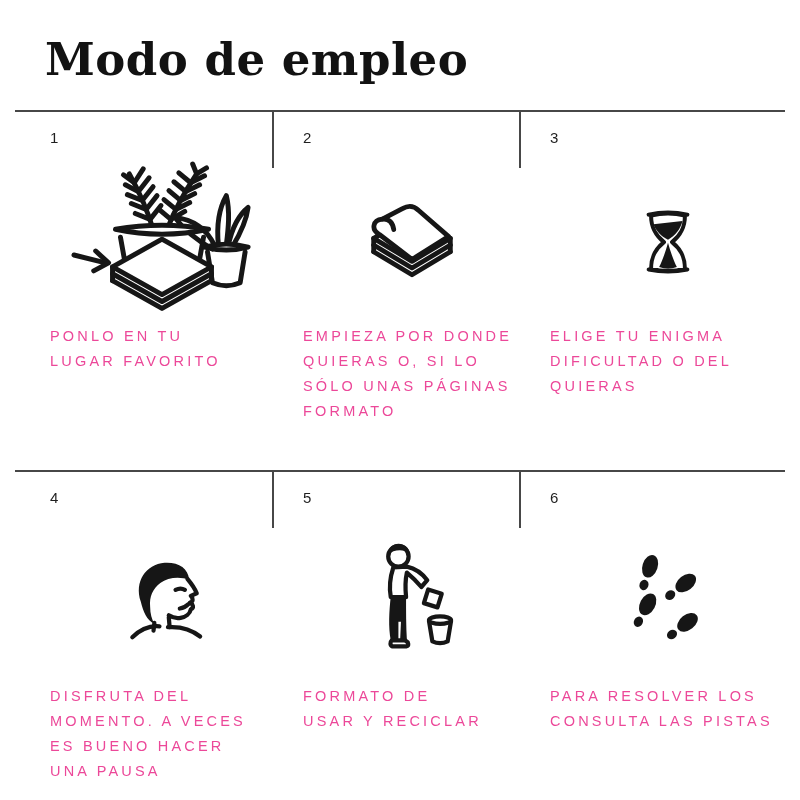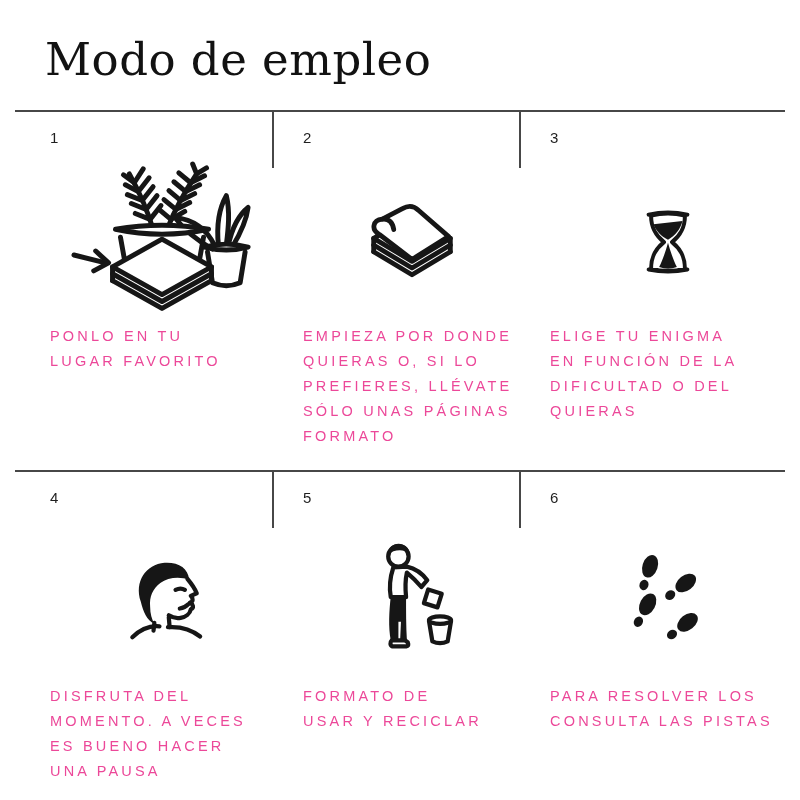--- a/index.html
+++ b/index.html
@@ -6,21 +6,21 @@
   html, body { width: 800px; height: 800px; }
   body {
     background: #ffffff;
     font-family: "Liberation Sans", sans-serif;
     color: #2d2d2d;
     overflow: hidden;
   }
   .title {
     margin: 34px 12px 0 45px;
     font-family: "DejaVu Serif", "Liberation Serif", serif;
-    font-weight: 400;
+    font-weight: 700;
     font-size: 45px;
     line-height: 1.15;
     letter-spacing: 0.5px;
     color: #121212;
   }
   .grid { margin-top: 24px; }
   .row {
     position: relative;
     margin: 0 15px;
     height: 360px;
@@ -128,40 +128,38 @@
           <path class="ln" d="M8,40 L8,54 M88,40 L88,54"></path>
           <path class="ln" d="M8,47 L48,71 L88,47"></path>
           <path class="ln" d="M8,54 L48,78 L88,54"></path>
           <path class="ln fw" d="M14,36 C5,31 7,21 17,20 L38,9 C45,5 51,7 55,11 L86,38 L48,62 Z"></path>
           <path class="ln" d="M17,20 C24,19 28,24 29,31"></path>
         </svg>
       </div>
       <div class="caption">
         <div>EMPIEZA POR DONDE</div>
         <div>QUIERAS O, SI LO</div>
-        <div>PREFIERES, LLÉVATE</div>
         <div>SÓLO UNAS PÁGINAS</div>
         <div>FORMATO</div>
       </div>
     </div>
 
     <div class="cell">
       <div class="num">3</div>
       <div class="iconbox">
         <svg width="50" class="mt12" viewBox="0 0 62 88">
           <path class="ln fw" d="M10,8 Q31,3 52,8 C52,24 46,33 36,41 C46,49 52,58 52,74 Q31,80 10,74 C10,58 16,49 26,41 C16,33 10,24 10,8 Z"></path>
           <path class="fb" d="M13,19 L49,15 C46,26 40,33 31,38 C22,34 16,27 13,19 Z"></path>
           <path class="fb" d="M31,42 C28,53 24,64 20,72 Q31,76 42,72 C38,64 34,53 31,42 Z"></path>
           <path class="ln" stroke-width="6" d="M7,7 Q31,2 55,7"></path>
           <path class="ln" stroke-width="6" d="M7,75 Q31,80 55,75"></path>
         </svg>
       </div>
       <div class="caption">
         <div>ELIGE TU ENIGMA</div>
-        <div>EN FUNCIÓN DE LA</div>
         <div>DIFICULTAD O DEL</div>
         <div>QUIERAS</div>
       </div>
     </div>
   </div>
 
   <div class="row">
     <div class="tick t1"></div>
     <div class="tick t2"></div>
 

